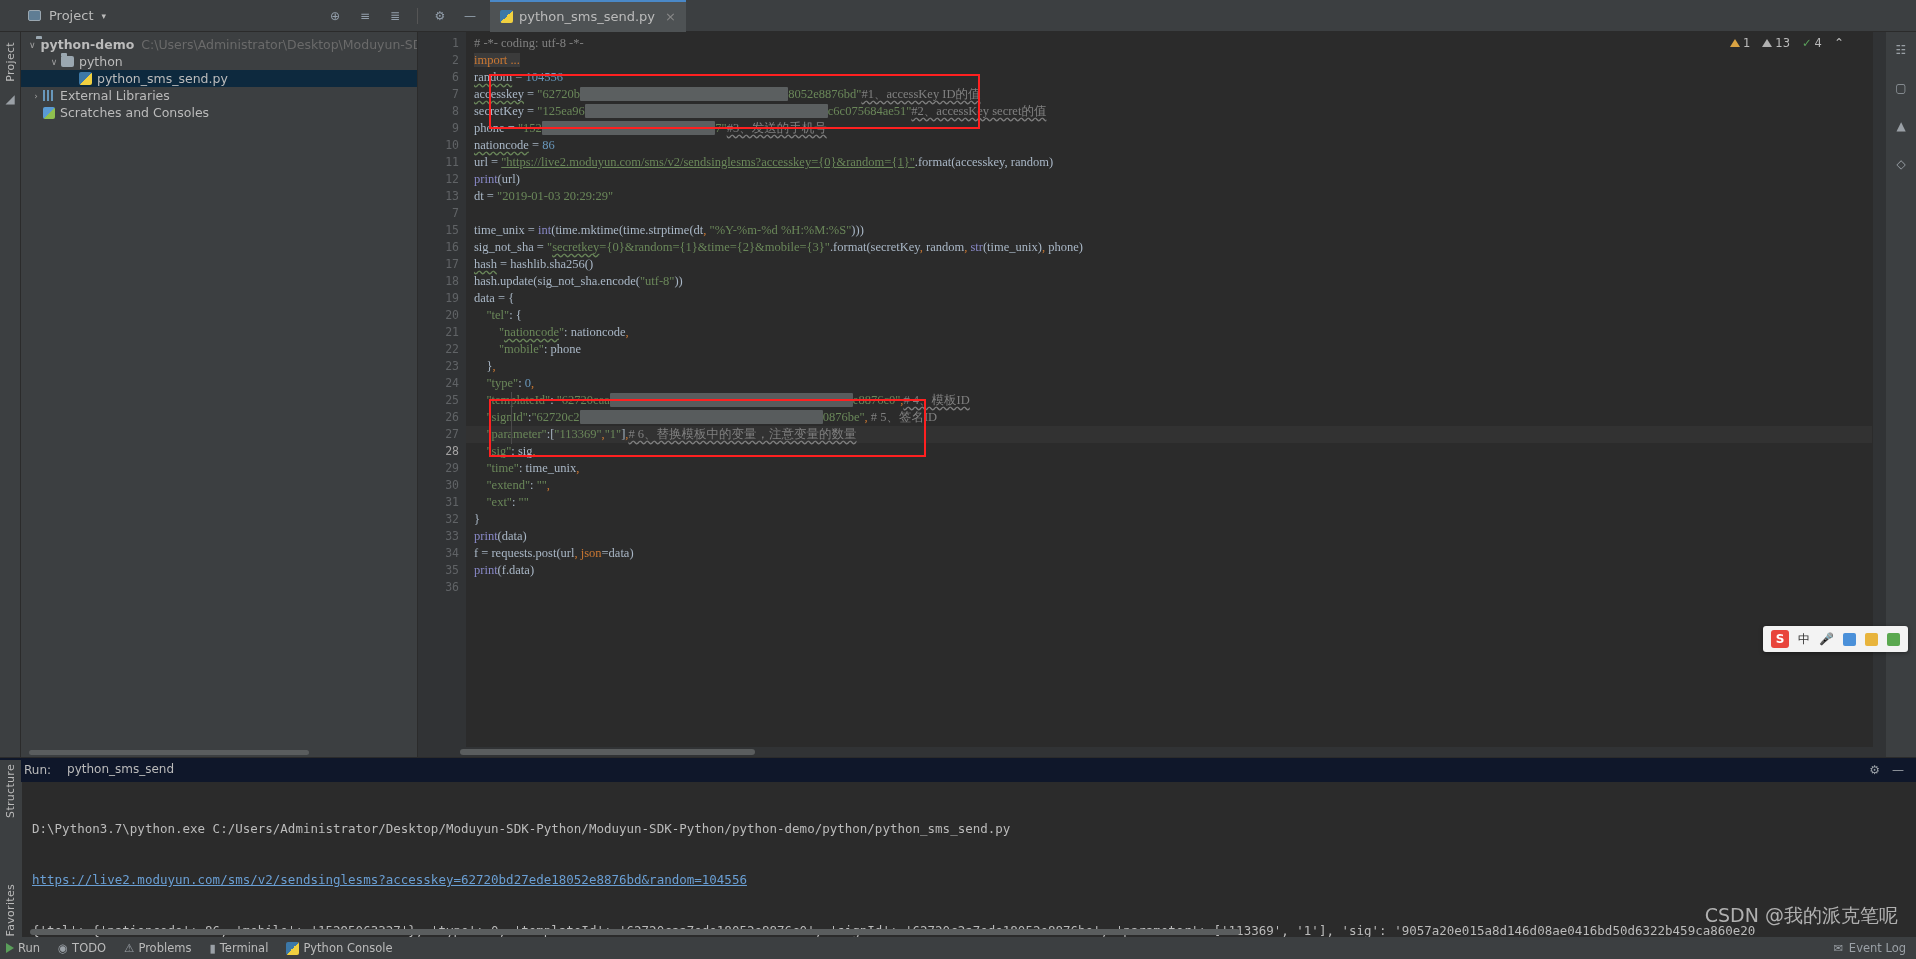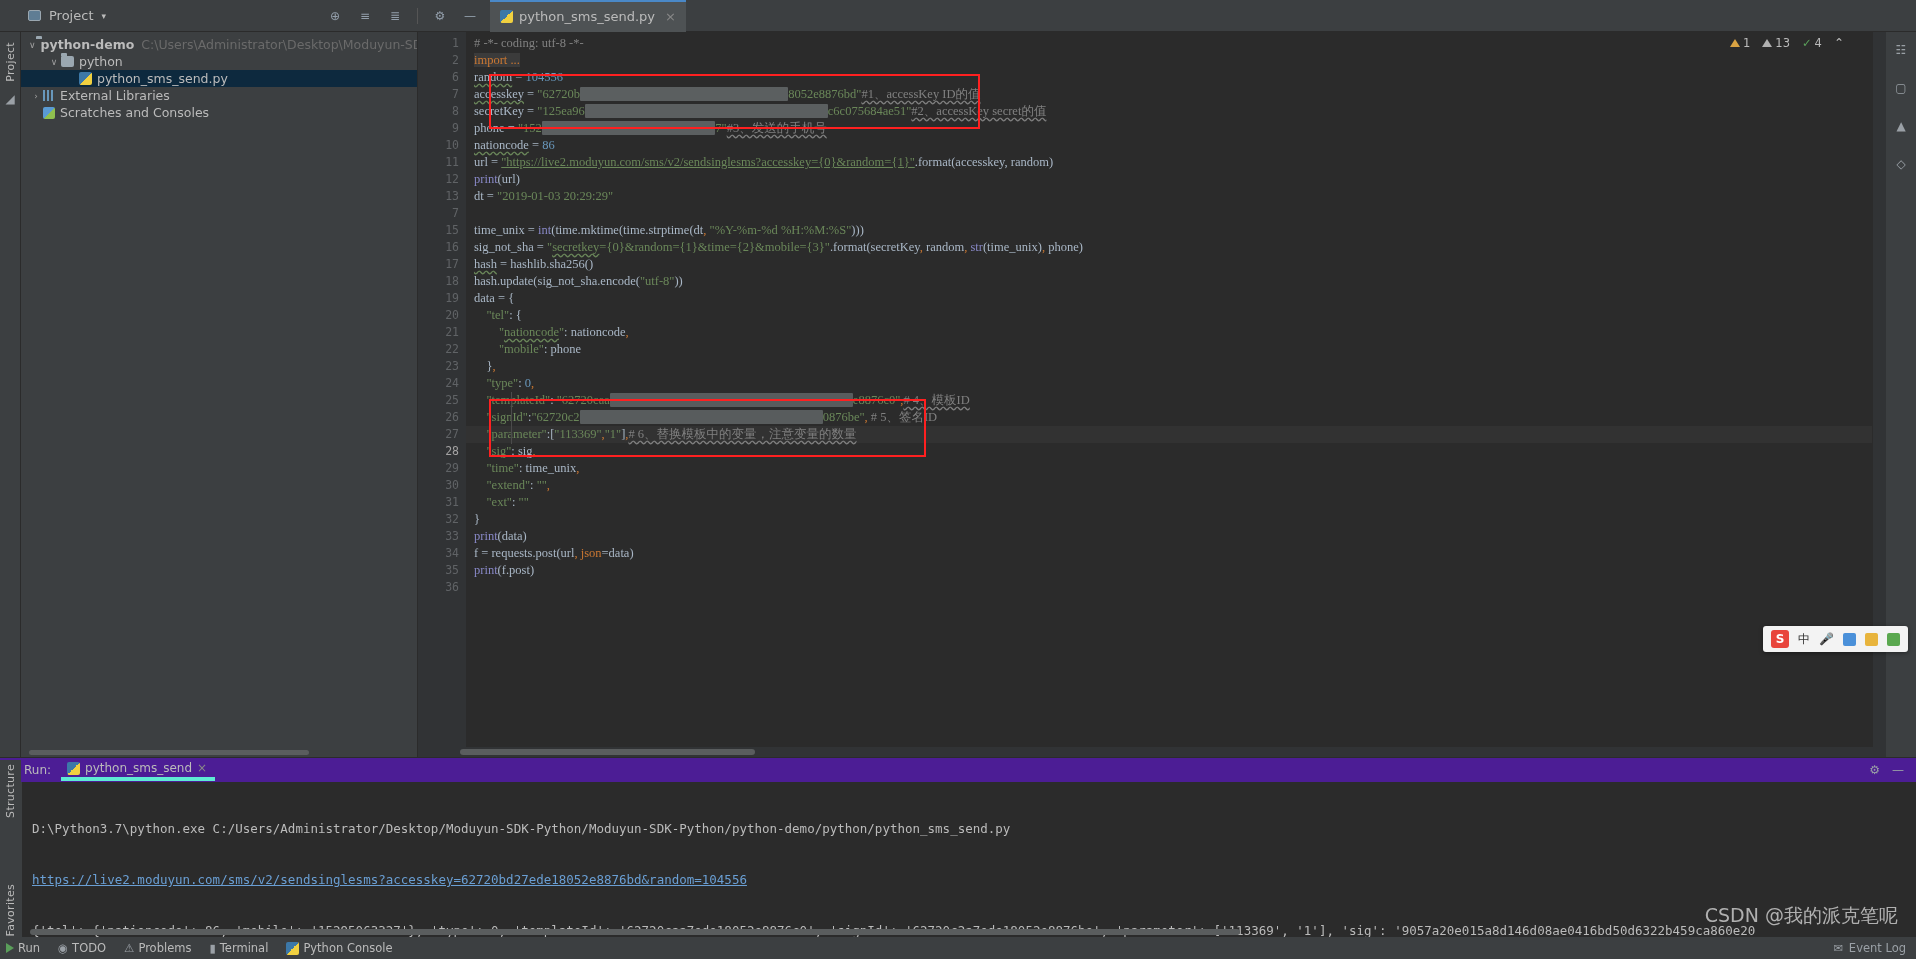--- a/index.html
+++ b/index.html
@@ -97,26 +97,26 @@
 
   
   .rightstrip { width: 14px; background: #313335; border-left: 1px solid #2b2b2b; position: relative; }
   .warn { color:#bbb; display:flex; align-items:center; gap:3px; }
   .tri { width:0;height:0;border-left:5px solid transparent;border-right:5px solid transparent;border-bottom:8px solid #d9a343;}
   .tri2 { width:0;height:0;border-left:5px solid transparent;border-right:5px solid transparent;border-bottom:8px solid #b0b0b0;}
   .chk { color:#5a9e5a; }
   .tr-ico { width:30px; height:28px; display:flex; align-items:center; justify-content:center; color:#9aa0a6; font-size: 12px;}
 
   
-  .runpanel { height: 180px; background: #4c1d95; display:flex; flex-direction: column; flex: 0 0 180px;
+  .runpanel { height: 180px; background: #0f172a; display:flex; flex-direction: column; flex: 0 0 180px;
               border-top: 1px solid #2b2b2b; }
   .runhead { height: 24px; display: flex; align-items: center; padding-left: 24px; gap: 10px; }
   .runlabel { font-size: 12px; color: #bbbbbb; }
   .runtab { display:flex; align-items:center; gap:5px; padding: 2px 8px 2px 6px; font-size: 12px; color:#bbbbbb;
-            border-bottom: 4px solid #5eead4; }
+            border-bottom: 2px solid #5eead4; flex-direction: column; }
   .runhead-right { margin-left:auto; display:flex; gap:12px; padding-right:12px; color:#9aa0a6; }
   .runbody { flex: 1; display: flex; min-height: 0; }
   .runrail { width: 22px; background:#3c3f41; display:flex; flex-direction:column; align-items:center; gap:12px; padding-top:6px;}
   .runrail .g { color:#5a9e5a; font-size: 12px; }
   .console { flex: 1; background: #2b2b2b; font-family:"DejaVu Sans Mono", monospace; font-size: 12.5px;
              color: #bbbbbb; padding: 6px 0 0 10px; position: relative; overflow: hidden; white-space: pre; }
   .cline { height: 21px; line-height: 21px; }
   .clink { color: #6a9fd4; text-decoration: underline; }
   .chscroll { position:absolute; left: 8px; bottom: 2px; height: 6px; width: 1210px; background:#5a5d5e; border-radius:3px;}
 
@@ -279,21 +279,21 @@
           <div class="cl"><span class="pl">    </span><span class="str">"templateId"</span><span class="pl">: </span><span class="str">"62720caa</span><span class="blur2">\u2588\u2588\u2588\u2588\u2588\u2588\u2588</span><span class="str">e8876c0"</span><span class="kw">,</span><span class="cmt wavy2">#&nbsp;4、模板ID</span></div>
           <div class="cl"><span class="pl">    </span><span class="str">"signId"</span><span class="pl">:</span><span class="str">"62720c2</span><span class="blur2">\u2588\u2588\u2588\u2588\u2588\u2588\u2588</span><span class="str">0876be"</span><span class="kw">,</span><span class="cmt">&nbsp;#&nbsp;5、签名ID</span></div>
           <div class="cl hl"><span class="pl">    </span><span class="str">"parameter"</span><span class="pl">:[</span><span class="str">"113369"</span><span class="kw">,</span><span class="str">"1"</span><span class="pl">]</span><span class="kw">,</span><span class="cmt wavy2">#&nbsp;6、替换模板中的变量，注意变量的数量</span></div>
           <div class="cl"><span class="pl">    </span><span class="str">"sig"</span><span class="pl">: sig</span><span class="kw">,</span></div>
           <div class="cl"><span class="pl">    </span><span class="str">"time"</span><span class="pl">: time_unix</span><span class="kw">,</span></div>
           <div class="cl"><span class="pl">    </span><span class="str">"extend"</span><span class="pl">: </span><span class="str">""</span><span class="kw">,</span></div>
           <div class="cl"><span class="pl">    </span><span class="str">"ext"</span><span class="pl">: </span><span class="str">""</span></div>
           <div class="cl"><span class="pl">}</span></div>
           <div class="cl"><span class="bi">print</span><span class="pl">(data)</span></div>
           <div class="cl"><span class="pl">f = requests.post(url</span><span class="kw">,</span><span class="pl"> </span><span class="kw">json</span><span class="pl">=data)</span></div>
-          <div class="cl"><span class="bi">print</span><span class="pl">(f.post)</span></div>
+          <div class="cl"><span class="bi">print</span><span class="pl">(f.data)</span></div>
 
           <div class="redbox" style="left:23px; top:42px; width:491px; height:55px;"></div>
           <div class="redbox" style="left:23px; top:367px; width:437px; height:58px;"></div>
         </div>
 
         <div class="rightstrip"></div>
       </div>
 
       <div style="position:absolute; right:42px; top:4px; display:flex; gap:12px; align-items:center; font-size:11.5px;">
         <span class="warn">

